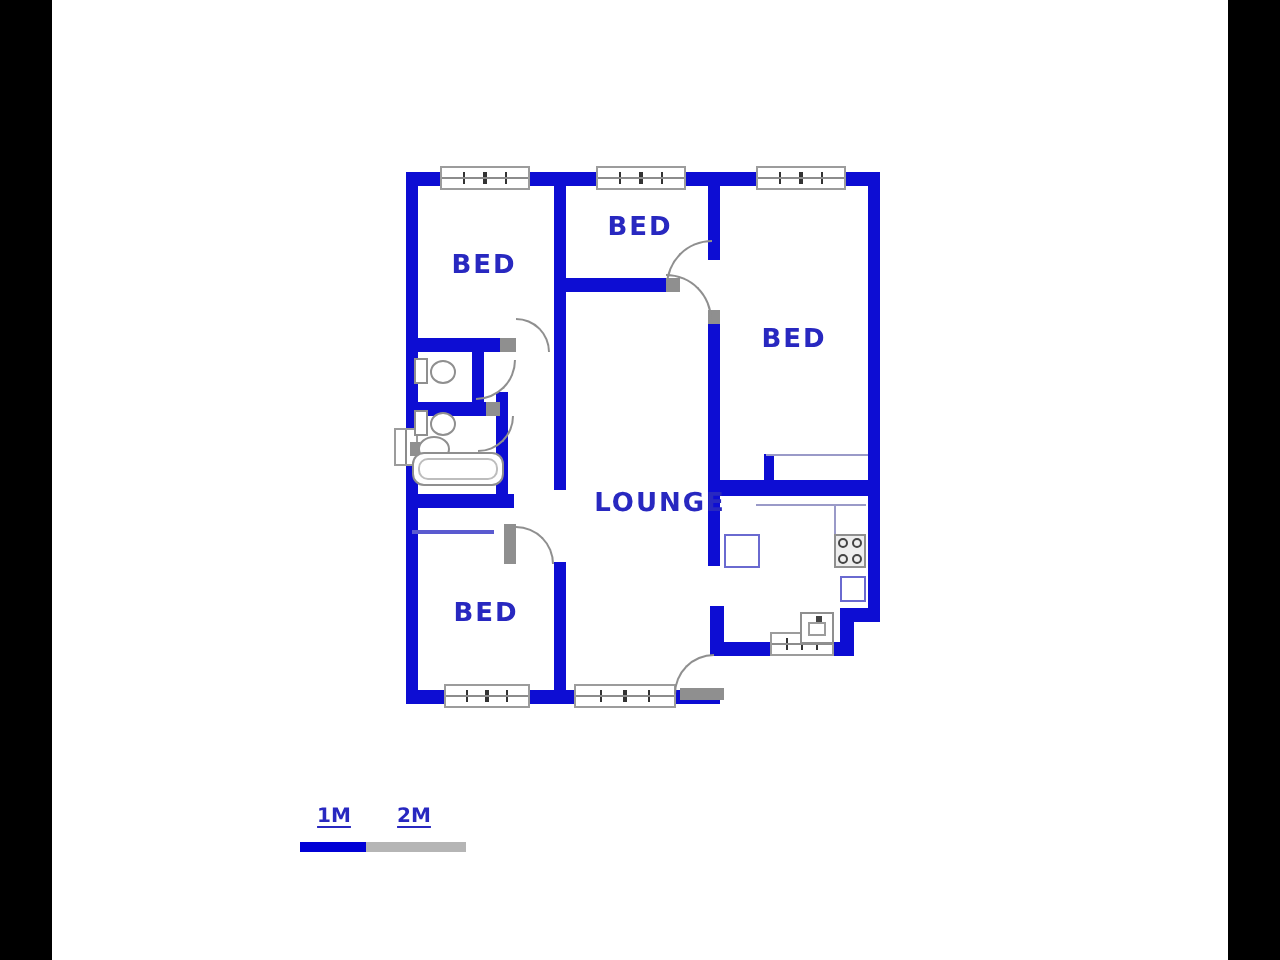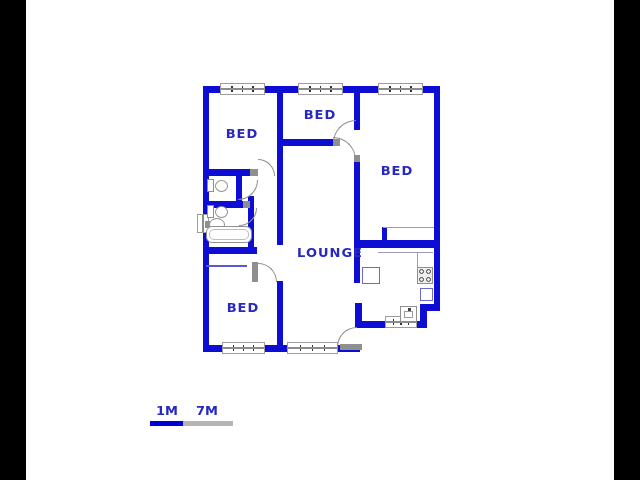--- a/index.html
+++ b/index.html
@@ -31,21 +31,21 @@
     font-size:13px;font-weight:600;letter-spacing:1px;white-space:nowrap;}
   .fx{position:absolute;box-sizing:border-box;border:1px solid var(--fixture);background:#fff;}
   .ellipse{border-radius:50%;}
   .tub{border-radius:6px;}
   .tub:after{content:"";position:absolute;inset:2px;border:1px solid #bdbdbd;border-radius:5px;}
   .blue-box{position:absolute;box-sizing:border-box;border:1px solid #6a6ad0;background:#fff;}
   .burner{position:absolute;width:5px;height:5px;border:1px solid #444;border-radius:50%;box-sizing:border-box;}
   .ksink:after{content:"";position:absolute;left:3px;top:4px;right:3px;bottom:3px;border:1px solid #9c9c9c;}
   .ksink:before{content:"";position:absolute;left:7px;top:1px;width:3px;height:3px;background:#444;}
   .scale-lbl{position:absolute;transform:translateX(-50%);color:var(--label-text);
-    font-size:13px;font-weight:700;text-underline-offset:2px;}
+    font-size:10px;font-weight:700;text-decoration:underline;text-underline-offset:2px;}
   .scale-seg{position:absolute;height:5px;}
 </style>
 </head>
 <body>
 
 <div id="stage">
   <div class="bar" style="left:0;width:26px;"></div>
   <div class="bar" style="left:614px;width:26px;"></div>
 
   <div id="plan">
@@ -132,17 +132,17 @@
     
     <div class="lbl" style="left:242px;top:133px;">BED</div>
     <div class="lbl" style="left:320px;top:114px;">BED</div>
     <div class="lbl" style="left:397px;top:170px;">BED</div>
     <div class="lbl" style="left:330px;top:252px;">LOUNGE</div>
     <div class="lbl" style="left:243px;top:307px;">BED</div>
   </div>
 
   <div>
     <div class="scale-lbl" style="left:167px;top:403px;">1M</div>
-    <div class="scale-lbl" style="left:207px;top:403px;">7M</div>
+    <div class="scale-lbl" style="left:207px;top:403px;">2M</div>
     <i class="scale-seg" style="left:150px;top:421px;width:33px;background:var(--scale-blue);"></i>
     <i class="scale-seg" style="left:183px;top:421px;width:50px;background:var(--scale-gray);"></i>
   </div>
 </div>
 
 </body></html>

